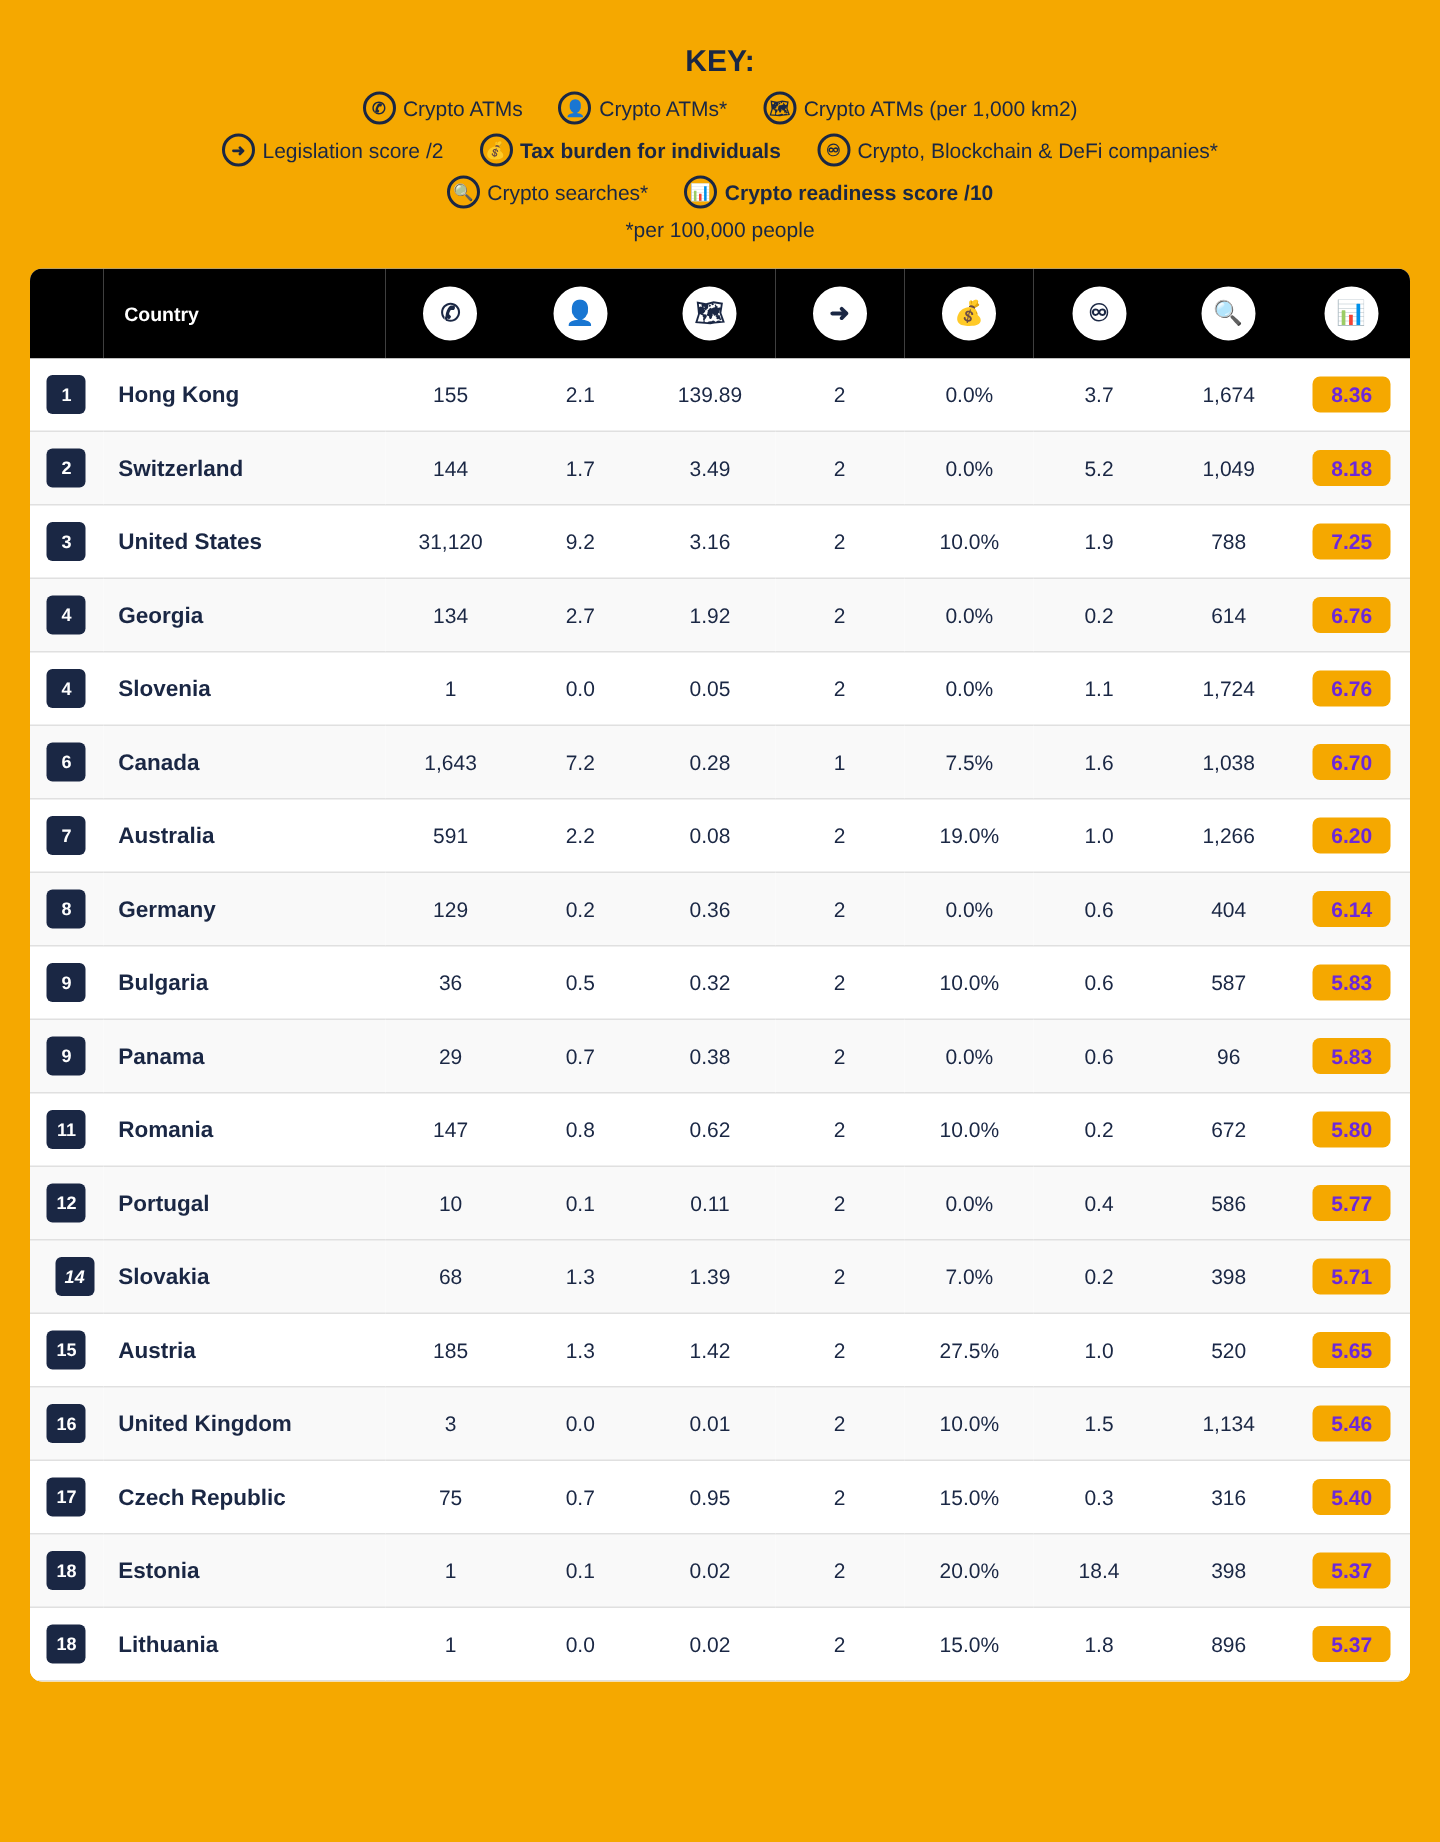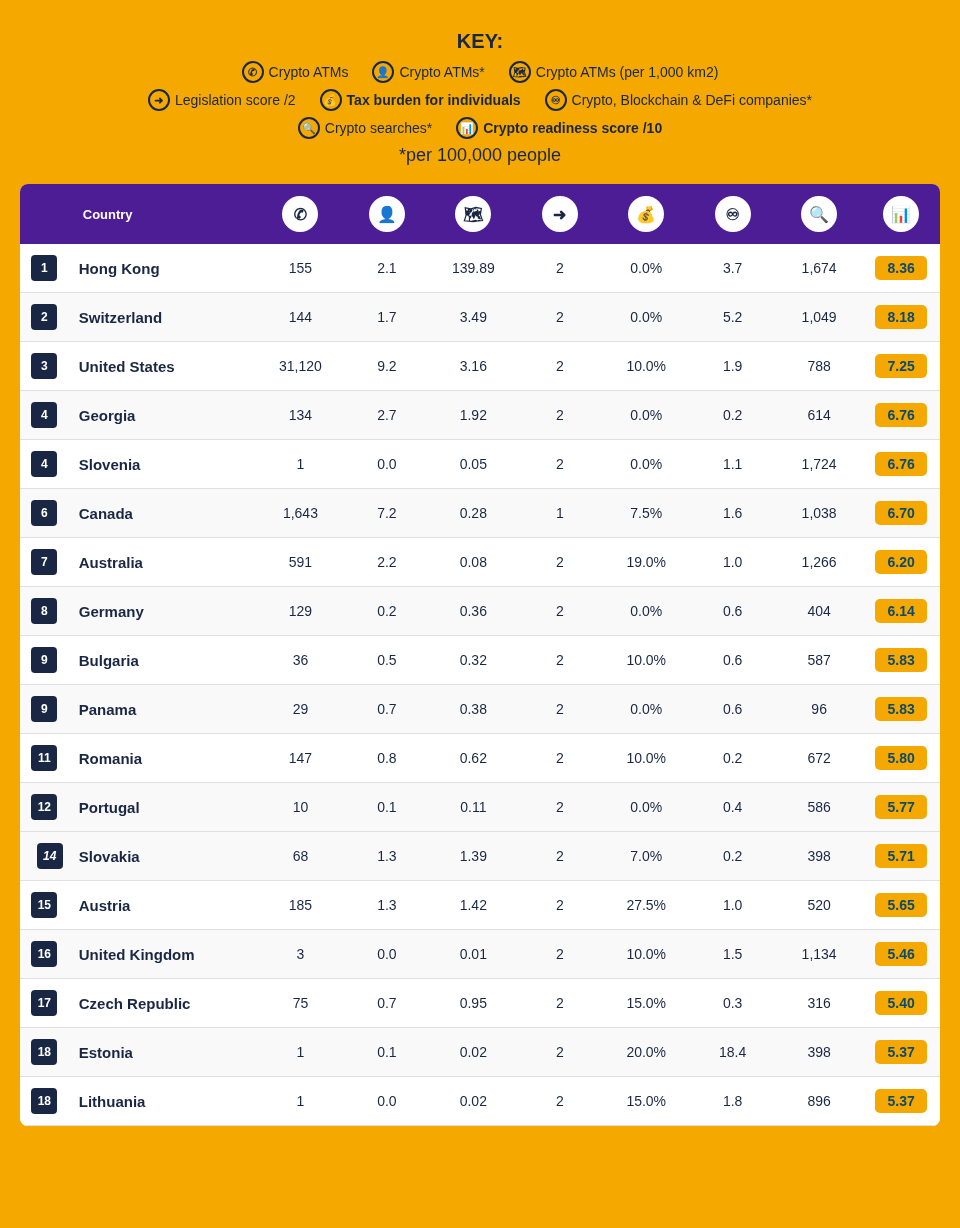--- a/index.html
+++ b/index.html
@@ -44,36 +44,36 @@
       height: 22px;
       border: 2px solid #1a2744;
       border-radius: 50%;
       font-size: 11px;
       font-weight: bold;
       color: #1a2744;
       background: transparent;
     }
     .key-bold { font-weight: bold; }
     .key-note {
-      font-size: 18px;
+      font-size: 14px;
       color: #1a2744;
       margin-top: 4px;
     }
     .table-container {
       background: white;
       border-radius: 8px;
       overflow: hidden;
       margin: 0 auto;
     }
     table {
       width: 100%;
       border-collapse: collapse;
     }
     thead tr {
-      background-color: #4c1d95;
+      background-color: #000000;
     }
     thead th {
       color: white;
       padding: 12px 6px;
       text-align: center;
       font-size: 13px;
       font-weight: bold;
     }
     thead th.country-col {
       text-align: left;
@@ -125,21 +125,21 @@
       color: white;
       font-size: 12px;
       font-weight: bold;
       width: 26px;
       height: 26px;
       border-radius: 4px;
     }
     .score-badge {
       display: inline-block;
       background: #F5A800;
-      color: #0c4a6e;
+      color: #6d28d9;
       font-weight: bold;
       font-size: 14px;
       padding: 4px 10px;
       border-radius: 5px;
       min-width: 52px;
       text-align: center;
     }
   </style>
 </head>
 <body>

